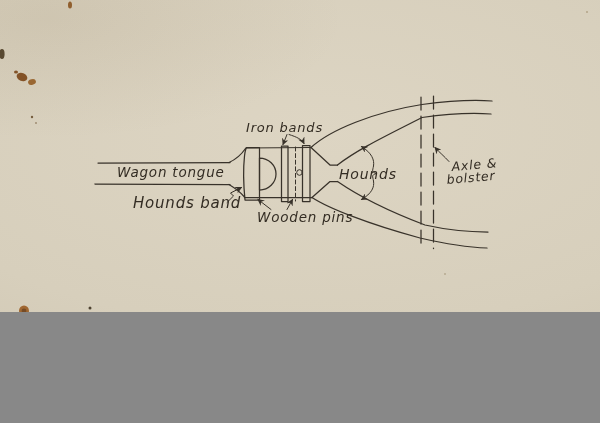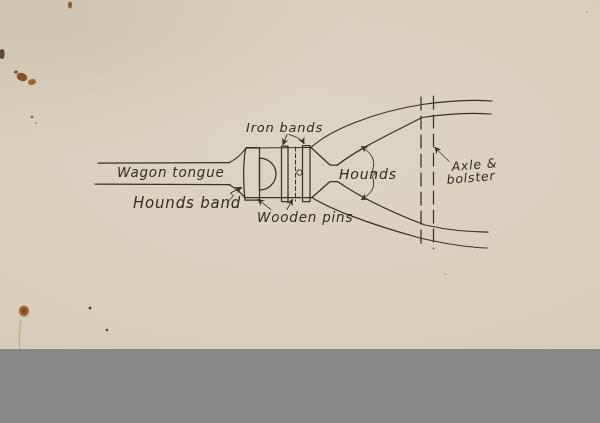--- a/index.html
+++ b/index.html
@@ -1,18 +1,18 @@
 <!DOCTYPE html>
 <html><head>
 <meta charset="utf-8">
 <style>
   html,body { margin:0; padding:0; background:#888; }
   .paper {
     position:relative;
-    width:600px; height:349px;
+    width:600px; height:312px;
     overflow:hidden;
     background:
       radial-gradient(90% 70% at 8% 6%, rgba(125,104,70,0.10) 0%, rgba(125,104,70,0) 55%),
       radial-gradient(130% 115% at 52% 42%, #ddd5c3 0%, #d7cfbc 55%, #cec5b1 92%, #c3b9a4 100%);
     font-family:"DejaVu Sans","Liberation Sans",sans-serif;
   }
   .paper svg { position:absolute; left:0; top:0; }
   .ink path, .ink rect, .ink circle { fill:none; stroke:#38322a; stroke-width:1.25; stroke-linecap:round; stroke-linejoin:round; }
   .ink .thin { stroke-width:1; }
   .labels text {

